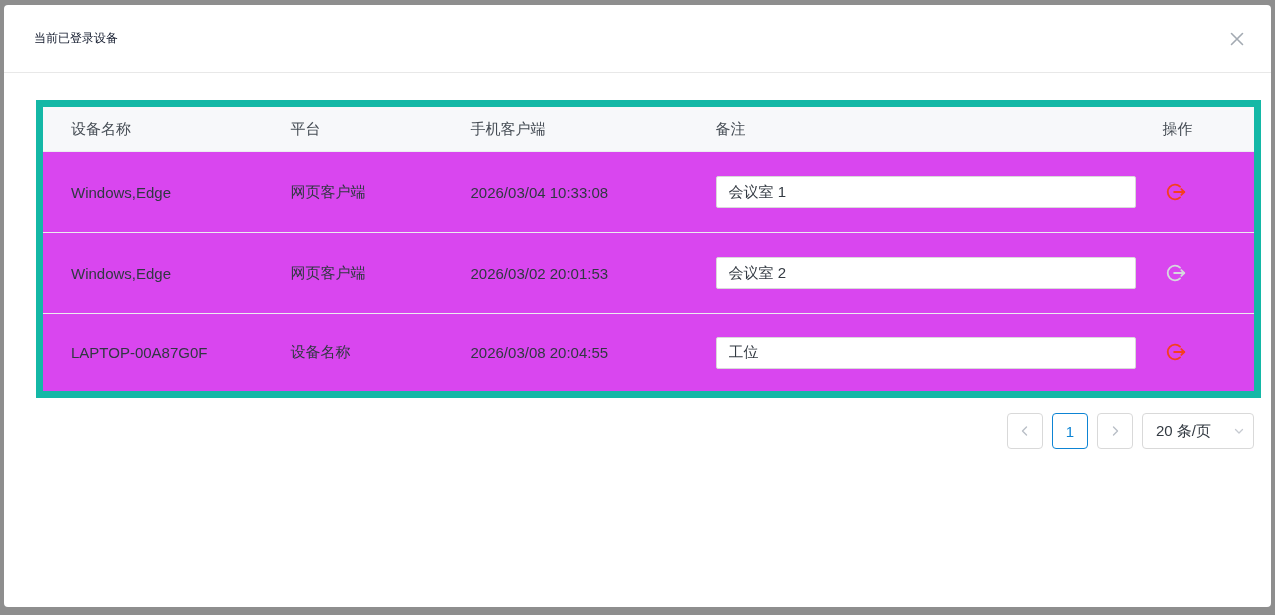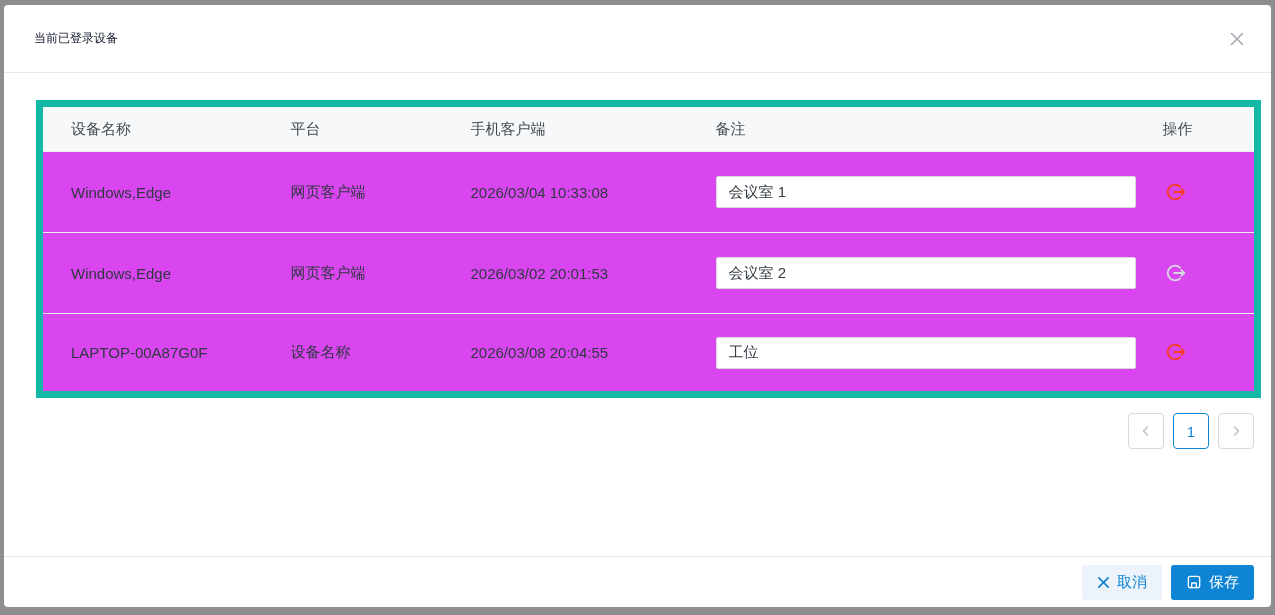--- a/index.html
+++ b/index.html
@@ -265,36 +265,25 @@
         </span>
       </button>
       <button class="page-btn active">1</button>
       <button class="page-btn">
         <span class="icon">
           <svg width="12" height="12" viewBox="0 0 12 12">
               <polyline points="4.5,2 8.5,6 4.5,10" fill="none" stroke="currentColor" stroke-width="1.4" stroke-linecap="round" stroke-linejoin="round"></polyline>
             </svg>
         </span>
       </button>
+      <div class="page-size-select">
+        <span>20 条/页</span>
+        <span class="select-caret">
+          <svg width="12" height="12" viewBox="0 0 12 12">
+              <polyline points="2.5,4.5 6,8 9.5,4.5" fill="none" stroke="currentColor" stroke-width="1.3" stroke-linecap="round" stroke-linejoin="round"></polyline>
+            </svg>
+        </span>
+      </div>
     </div>
   </div>
 
-  <div class="modal-footer">
-    <button class="btn btn-cancel">
-      <span class="icon">
-        <svg width="13" height="13" viewBox="0 0 14 14">
-            <path d="M2 2 L12 12 M12 2 L2 12" stroke="currentColor" stroke-width="1.8" stroke-linecap="round"></path>
-          </svg>
-      </span>
-      <span>取消</span>
-    </button>
-    <button class="btn btn-save">
-      <span class="icon">
-        <svg width="16" height="16" viewBox="0 0 24 24" fill="none" stroke="currentColor" stroke-width="2" stroke-linecap="round" stroke-linejoin="round">
-          <rect x="3.5" y="3.5" width="17" height="17" rx="3"></rect>
-          <path d="M8.5 20.5 V14.5 a1 1 0 0 1 1 -1 h5 a1 1 0 0 1 1 1 V20.5"></path>
-        </svg>
-      </span>
-      <span>保存</span>
-    </button>
-  </div>
 
 </div>
 
 </body></html>

